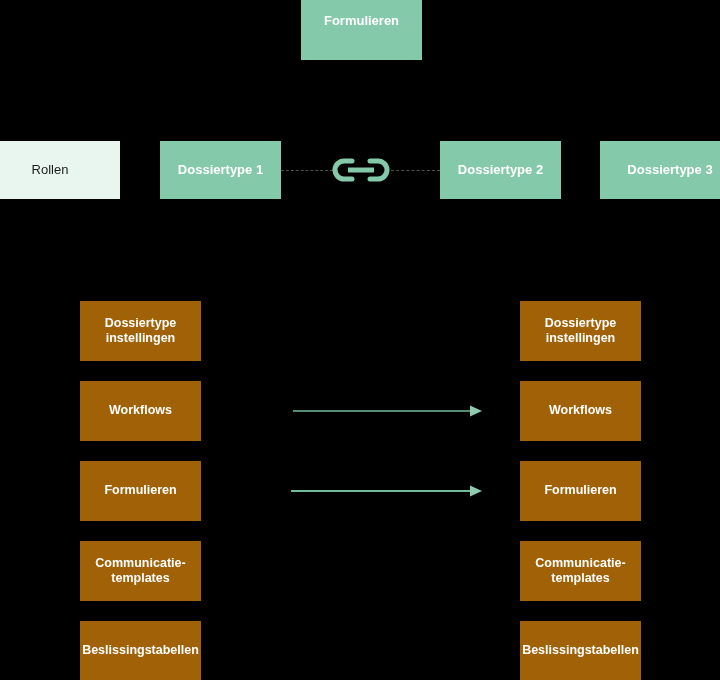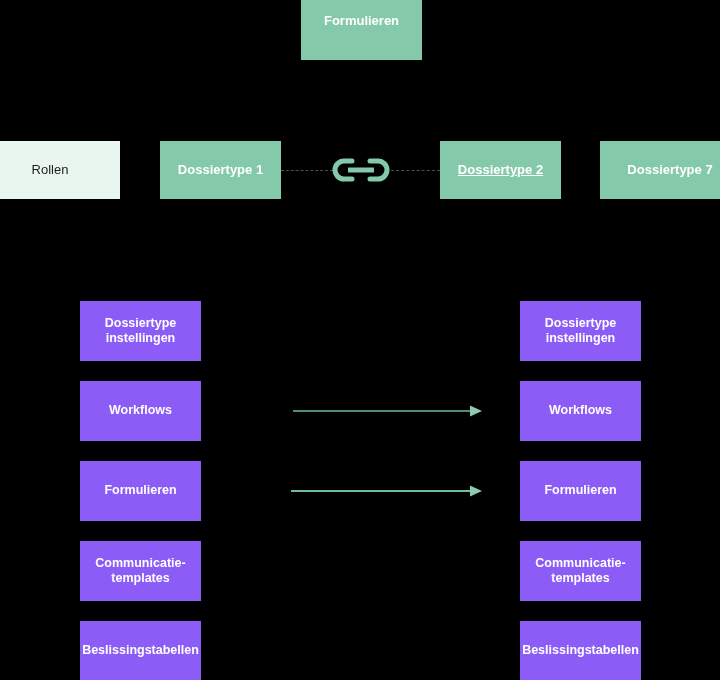--- a/index.html
+++ b/index.html
@@ -30,21 +30,21 @@
     font-weight: bold;
     font-size: 13px;
   }
   .node-mint {
     background: #e9f6ef;
     color: #1d1d1d;
     font-weight: normal;
     font-size: 13px;
   }
   .node-gray {
-    background: #8b5cf6;
+    background: #a16207;
     color: #ffffff;
     font-weight: bold;
     font-size: 12.5px;
   }
   .node-label {
     display: block;
     padding: 0 6px;
     white-space: pre-line;
   }
   .dashline {
@@ -83,26 +83,26 @@
   <svg class="link-icon" style="left:330px; top:155px;" width="62" height="30" viewBox="0 0 62 30">
     <g fill="none" stroke="#84c9a9" stroke-width="5">
       <path d="M22 6 H14 A9 9 0 0 0 14 24 H22" stroke-linecap="round"></path>
       <path d="M40 6 H48 A9 9 0 0 1 48 24 H40" stroke-linecap="round"></path>
       <line x1="18" y1="15" x2="44" y2="15" stroke-width="5" stroke-linecap="butt"></line>
     </g>
   </svg>
 
   <div class="dashline" style="left:391px; top:170px; width:49px;"></div>
 
-  <div class="node node-green" style="left:440px; top:141px; width:121px; height:58px;text-decoration:underline;">
+  <div class="node node-green" style="left:440px; top:141px; width:121px; height:58px;">
     <span class="node-label">Dossiertype 2</span>
   </div>
 
   <div class="node node-green" style="left:600px; top:141px; width:140px; height:58px;">
-    <span class="node-label">Dossiertype 7</span>
+    <span class="node-label">Dossiertype 3</span>
   </div>
 
   <div class="node node-gray" style="left:80px; top:301px; width:121px; height:60px;">
     <span class="node-label">Dossiertype
 instellingen</span>
   </div>
   <div class="node node-gray" style="left:80px; top:381px; width:121px; height:60px;">
     <span class="node-label">Workflows</span>
   </div>
   <div class="node node-gray" style="left:80px; top:461px; width:121px; height:60px;">

